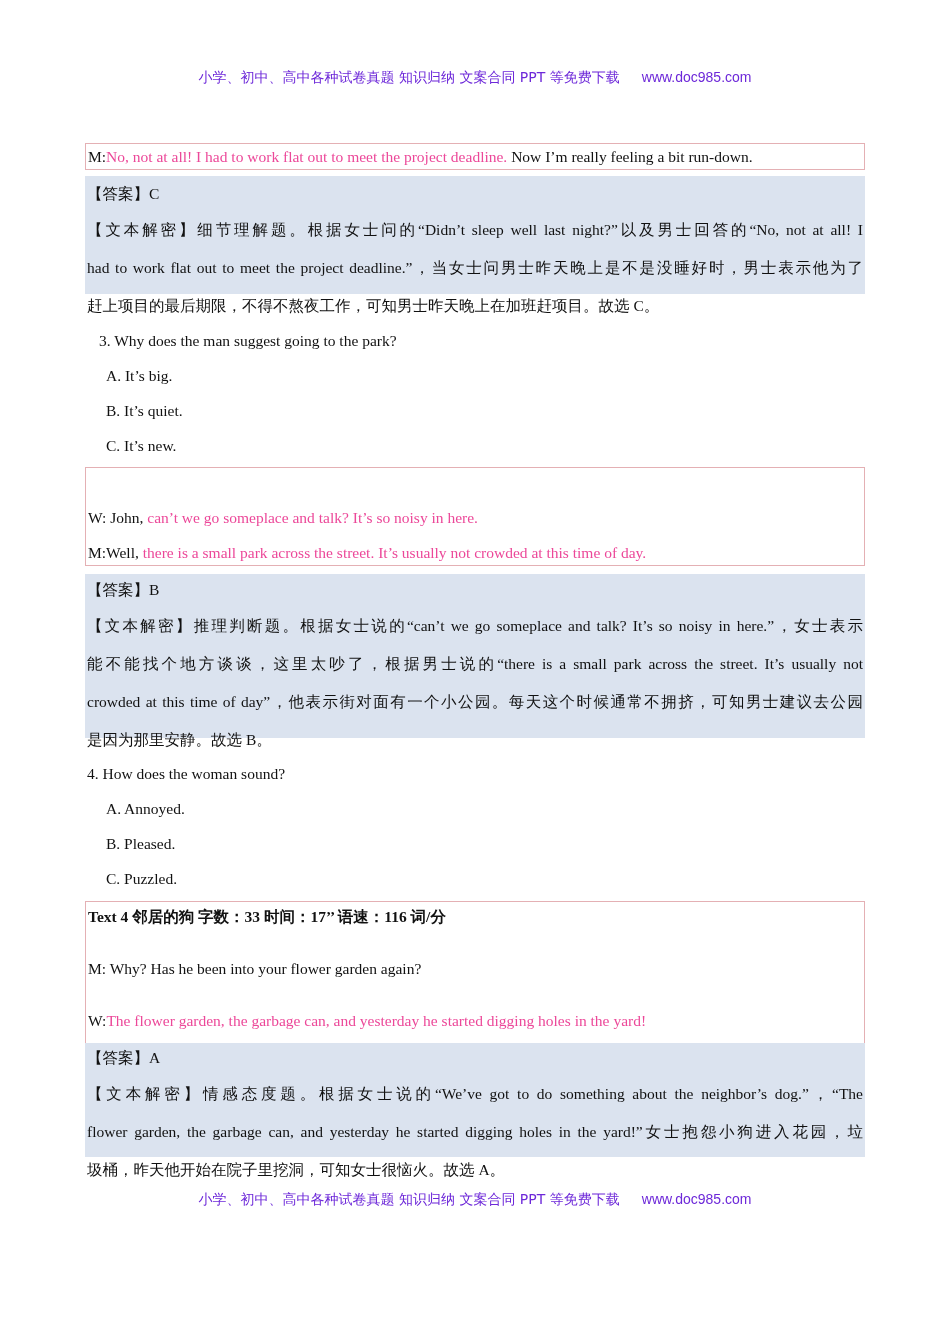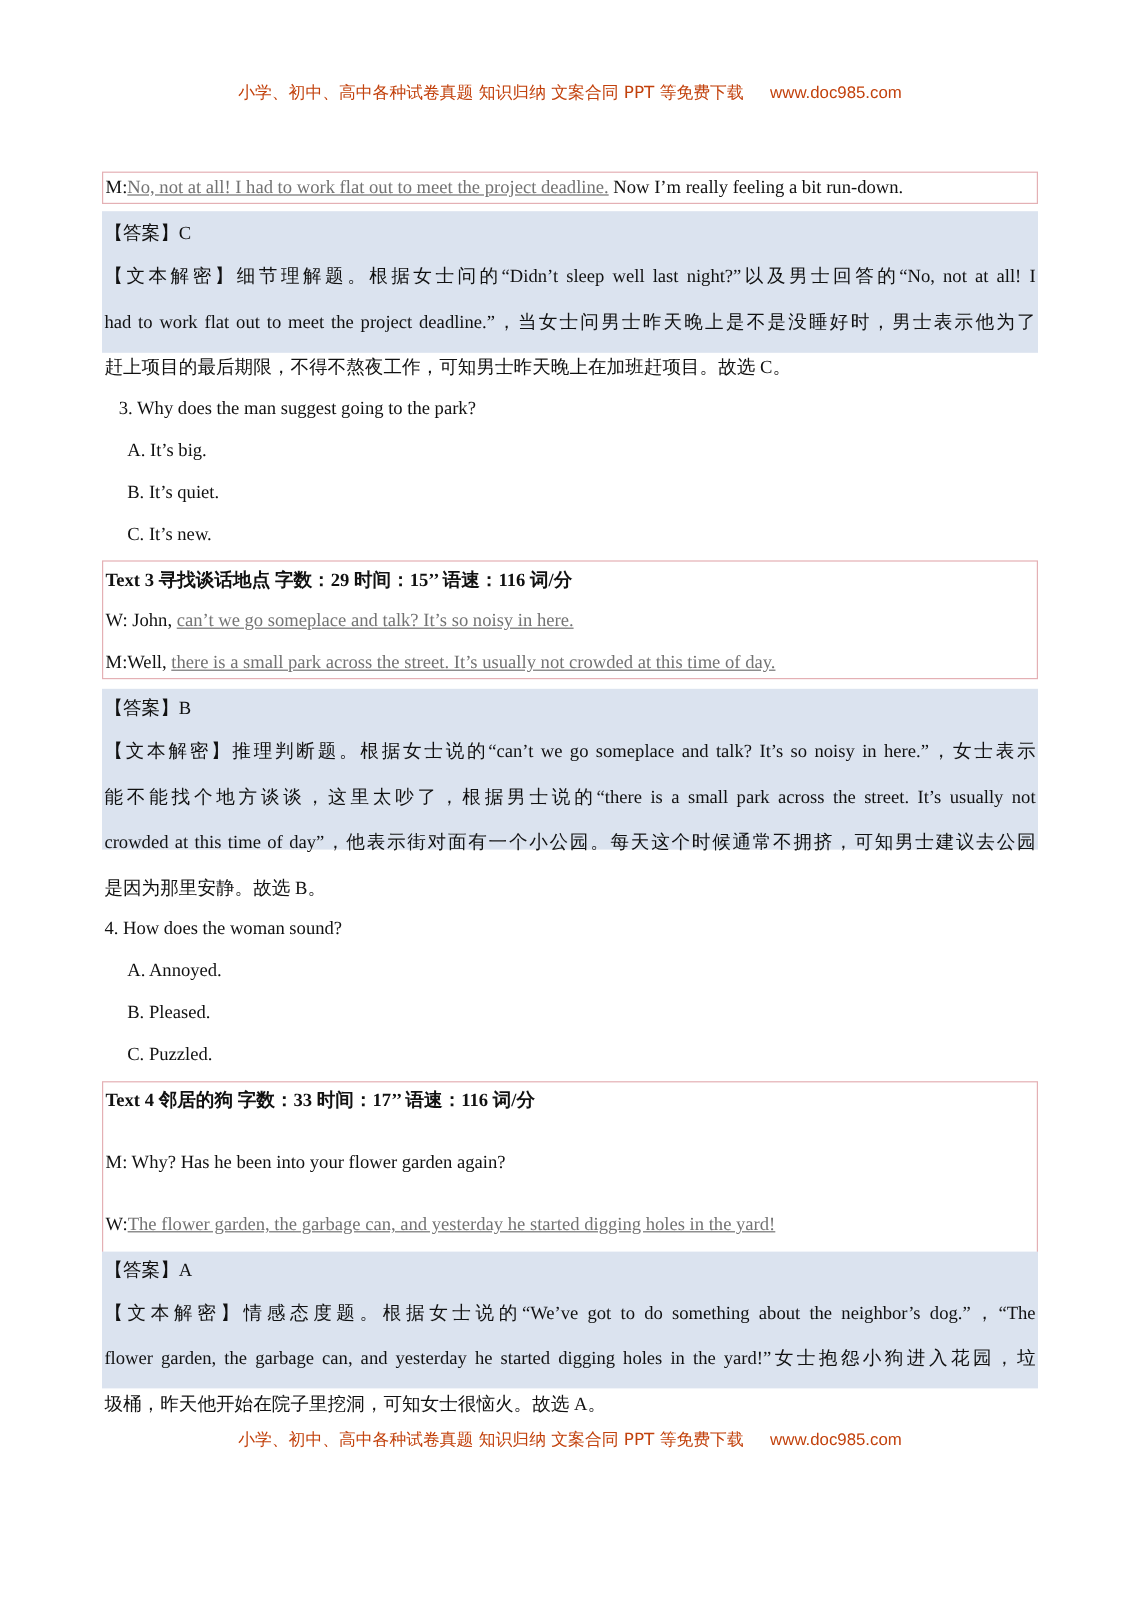--- a/index.html
+++ b/index.html
@@ -4,34 +4,34 @@
   <style>
     html, body { margin: 0; padding: 0; background: #ffffff; }
     body {
       width: 950px; height: 1344px; position: relative; overflow: hidden;
       font-family: "Liberation Serif", "DejaVu Serif", serif;
       color: #111111;
     }
     .header, .footer {
       position: absolute; left: 0; width: 950px; text-align: center;
       font-family: "DejaVu Sans", "Liberation Sans", sans-serif;
-      font-size: 14px; color: #c2410c;
+      font-size: 14px; color: #6d28d9;
     }
     .header { top: 69px; }
     .footer { top: 1191px; }
     .header .url, .footer .url { margin-left: 22px; font-family: "Liberation Sans", sans-serif; font-size: 14px; }
     .content { position: absolute; left: 85px; top: 0; width: 780px; }
     .abs { position: absolute; left: 0; width: 780px; }
     .script-box {
       border: 1.5px solid #e4b0b4; box-sizing: border-box;
       padding: 0 2px; background: #fff;
     }
     .answer-box { background: #dbe3ef; padding: 0 2px; box-sizing: border-box; }
     .line { font-size: 15.5px; white-space: nowrap; position: absolute; left: 2px; }
-    .red { color: #737373; text-decoration: underline; }
+    .red { color: #ec4899; }
     .bold { font-weight: bold; }
     .jline { font-size: 15.5px; white-space: nowrap; position: absolute; left: 2px; right: 2px; text-align: justify; text-align-last: justify; }
     .q { font-size: 15.5px; position: absolute; left: 2px; white-space: nowrap; }
     .opt { font-size: 15.5px; position: absolute; left: 21px; white-space: nowrap; }
   </style>
 </head>
 <body>
 
 <div class="header">
   <span>小学、初中、高中各种试卷真题  知识归纳  文案合同  PPT 等免费下载</span><span class="url">www.doc985.com</span>
@@ -51,30 +51,29 @@
     <div class="jline" style="top:44px;">【文本解密】细节理解题。根据女士问的“Didn’t sleep well last night?”以及男士回答的“No, not at all! I</div>
     <div class="line" style="top:120px;">赶上项目的最后期限，不得不熬夜工作，可知男士昨天晚上在加班赶项目。故选 C。</div>
   </div>
 
   <div class="q" style="top:332px;margin-left:12px;">3. Why does the man suggest going to the park?</div>
   <div class="opt" style="top:367px;">A. It’s big.</div>
   <div class="opt" style="top:402px;">B. It’s quiet.</div>
   <div class="opt" style="top:437px;">C. It’s new.</div>
 
   <div class="abs script-box" style="top:467px;height:99px;">
-    <div class="line bold" style="top:5px;">Text 3 寻找谈话地点      字数：29   时间：15’’   语速：116 词/分</div>
     <div class="line" style="top:41px;">
       <span>W:   John, </span><span class="red">can’t we go someplace and talk? It’s so noisy in here.</span>
     </div>
     <div class="line" style="top:76px;">
       <span>M:Well, </span><span class="red">there is a small park across the street. It’s usually not crowded at this time of day.</span>
     </div>
   </div>
 
-  <div class="abs answer-box" style="top:574px;height:134px;">
+  <div class="abs answer-box" style="top:574px;height:164px;">
     <div class="line" style="top:6px;">【答案】B</div>
     <div class="jline" style="top:42px;">【文本解密】推理判断题。根据女士说的“can’t we go someplace and talk? It’s so noisy in here.”，女士表示</div>
     <div class="jline" style="top:80px;">能不能找个地方谈谈，这里太吵了，根据男士说的“there is a small park across the street. It’s usually not</div>
     <div class="jline" style="top:118px;">crowded at this time of day”，他表示街对面有一个小公园。每天这个时候通常不拥挤，可知男士建议去公园</div>
     <div class="line" style="top:156px;">是因为那里安静。故选 B。</div>
   </div>
 
   <div class="q" style="top:765px;">4. How does the woman sound?</div>
   <div class="opt" style="top:800px;">A. Annoyed.</div>
   <div class="opt" style="top:835px;">B. Pleased.</div>

